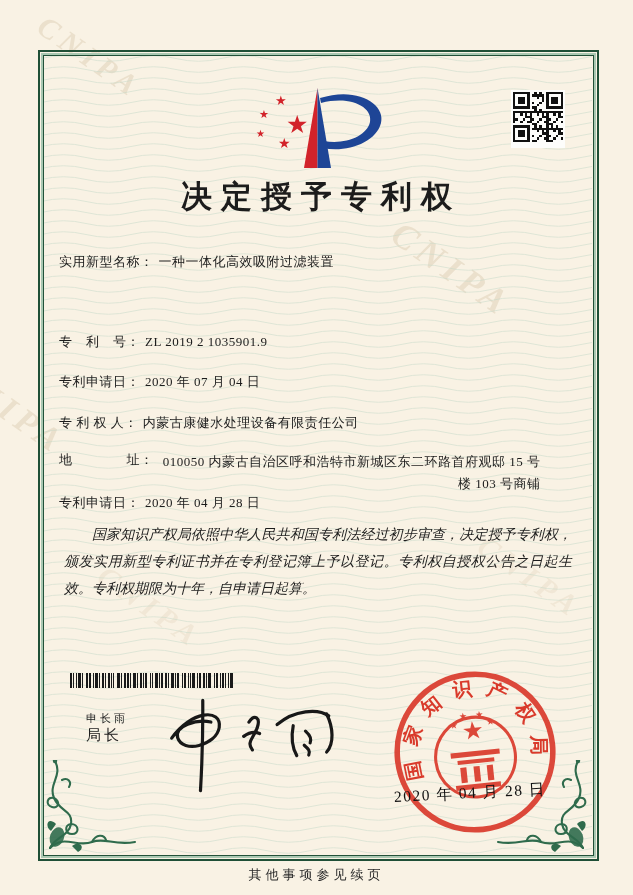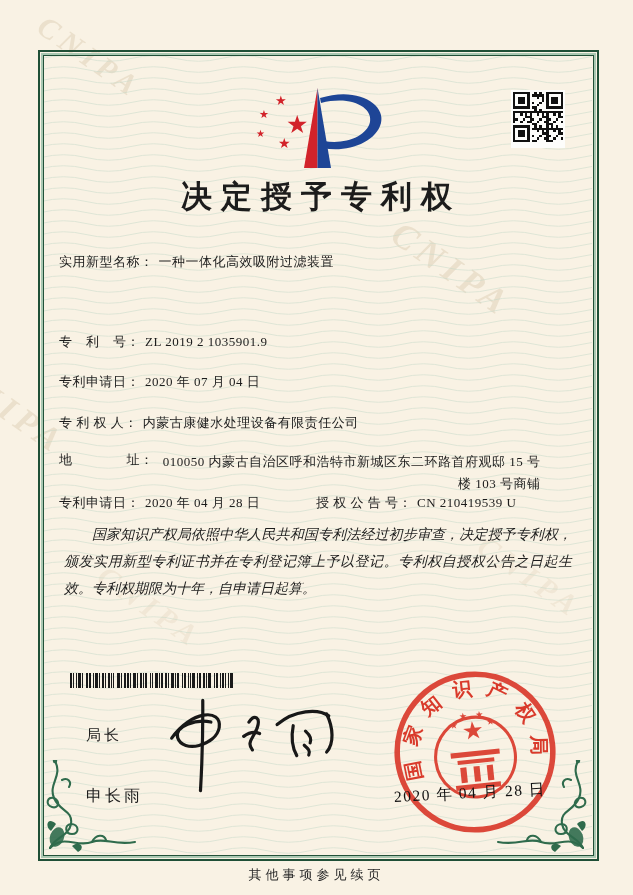--- a/index.html
+++ b/index.html
@@ -43,21 +43,21 @@
   
   .paras{position:absolute;left:64px;top:522px;width:508px;font-family:Liberation Mono, monospace;}
   .paras p{margin:0;text-indent:2em;font-size:14px;line-height:27px;
     text-align:justify;font-style:italic;}
   
   .barcode{position:absolute;left:70px;top:673px;height:15px;width:180px;
     display:flex;align-items:stretch;overflow:hidden;}
   .barcode .bar{background:#1a1a1a;height:100%;flex:none;}
   
   .director-title{position:absolute;left:86px;top:726px;font-size:15px;letter-spacing:3px;text-align:right;}
-  .director-name{position:absolute;left:86px;top:786px;font-size:16px;letter-spacing:3px;}
+  .director-name{position:absolute;left:86px;top:711px;font-size:11px;letter-spacing:3px;}
   .signature{position:absolute;left:158px;top:692px;transform:rotate(-3deg);}
   .seal{position:absolute;left:388px;top:665px;transform:rotate(-6deg);}
   .seal-date{position:absolute;left:394px;top:783px;font-size:15.5px;letter-spacing:1.5px;
     color:#111;transform:rotate(-3deg);white-space:nowrap;}
   
   .page-indicator{position:absolute;left:0;top:835px;width:100%;text-align:center;
     font-size:12.5px;letter-spacing:2px;}
   .footer-note{position:absolute;left:0;top:866px;width:100%;text-align:center;
     font-size:13px;letter-spacing:4px;color:#2a2a2a;}
 </style>
@@ -284,23 +284,20 @@
   <div class="row r5">
     <span class="f-label">专 利 权 人：</span><span class="f-value">内蒙古康健水处理设备有限责任公司</span>
   </div>
   <div class="row r6">
     <span class="f-label">地　　　　址：</span><span class="f-value-wrap">010050 内蒙古自治区呼和浩特市新城区东二环路首府观邸 15 号楼 103 号商铺</span>
   </div>
   <div class="row r7">
     <span>
       <span class="f-label">专利申请日：</span><span class="f-value">2020 年 04 月 28 日</span>
     </span>
-    <span class="pair2">
-      <span class="f-label">授 权 公 告 号：</span><span class="f-value">CN 210419539 U</span>
-    </span>
   </div>
 
   <div class="paras">
     <p>国家知识产权局依照中华人民共和国专利法经过初步审查，决定授予专利权，颁发实用新型专利证书并在专利登记簿上予以登记。专利权自授权公告之日起生效。专利权期限为十年，自申请日起算。</p>
   </div>
 
   <div class="barcode" id="barcode" aria-hidden="true">
       <div class="bar" style="width: 2px; margin-right: 1px;"></div>
       <div class="bar" style="width: 1px; margin-right: 2px;"></div>
       <div class="bar" style="width: 1px; margin-right: 1px;"></div>

